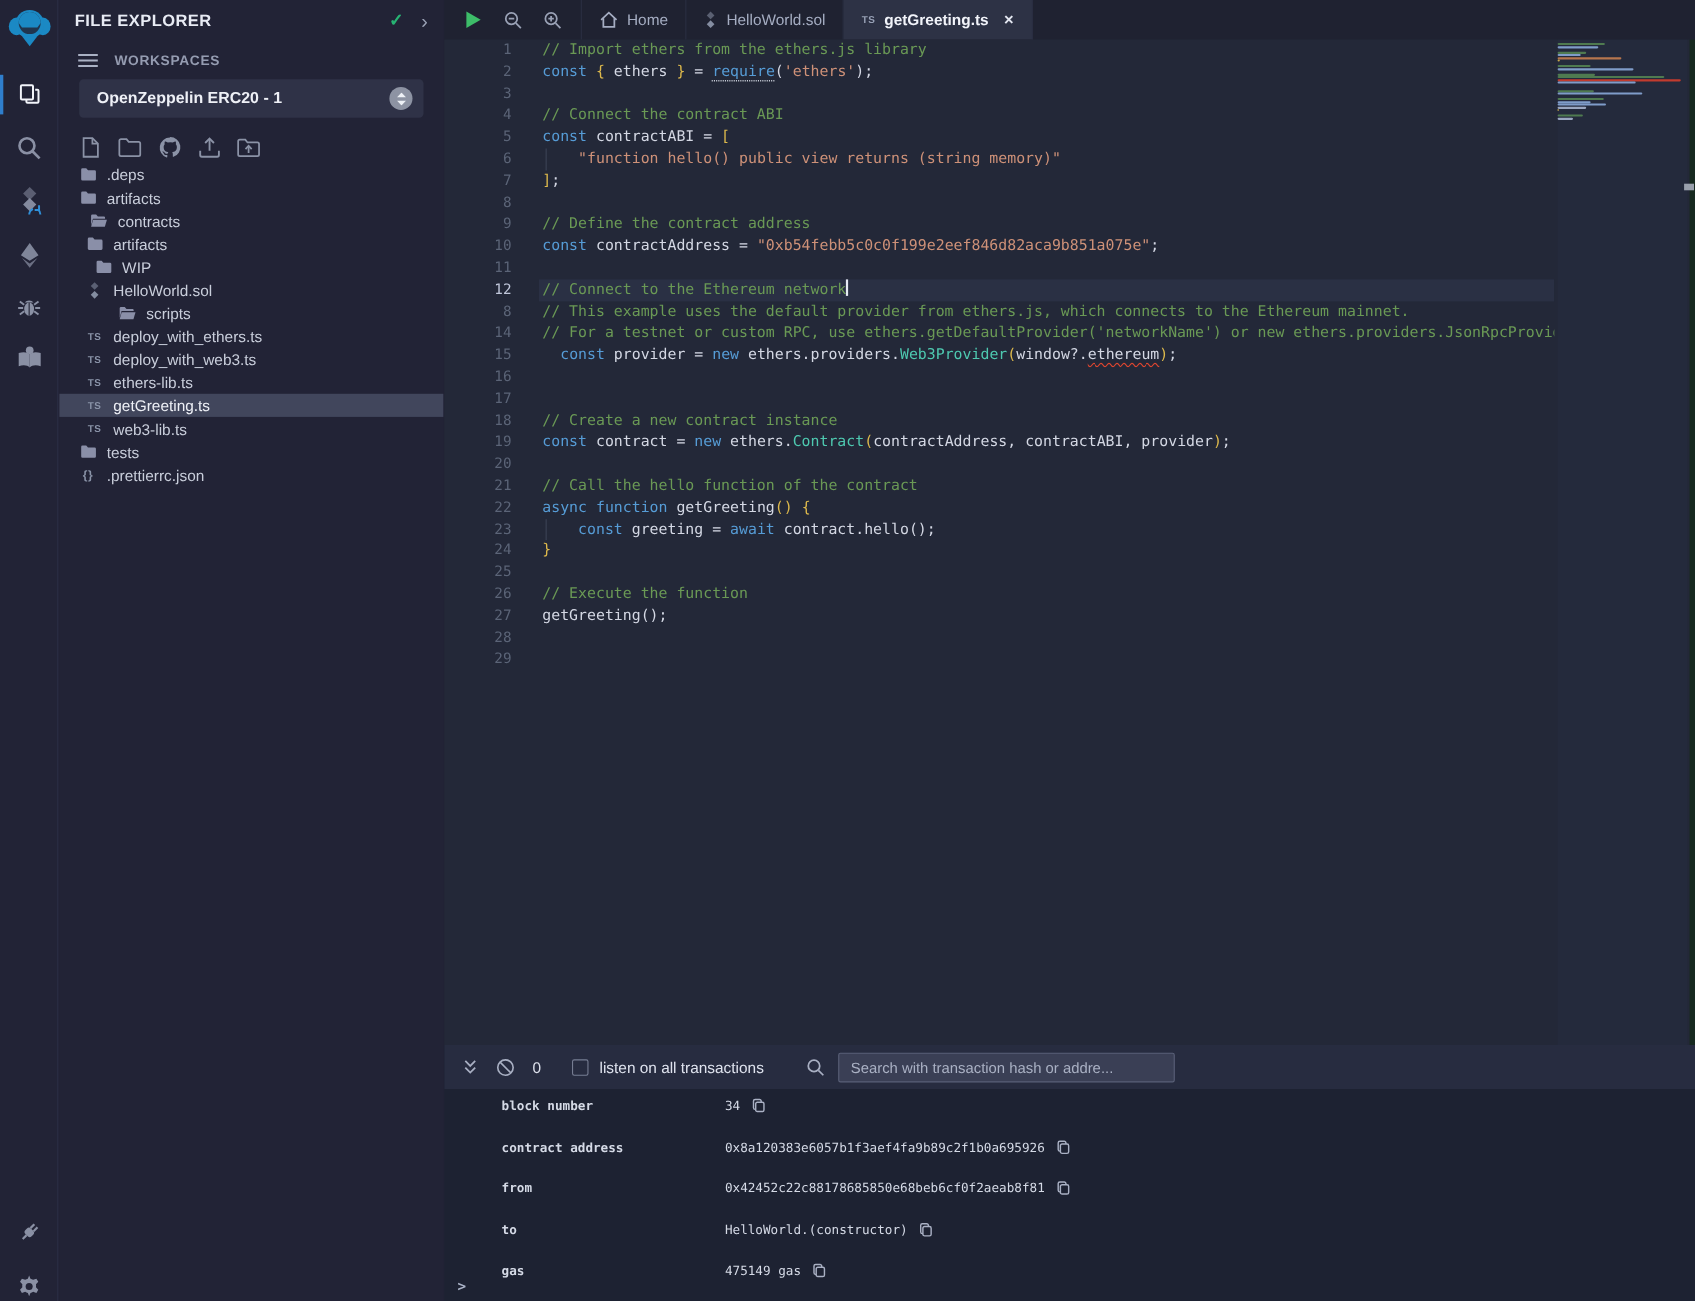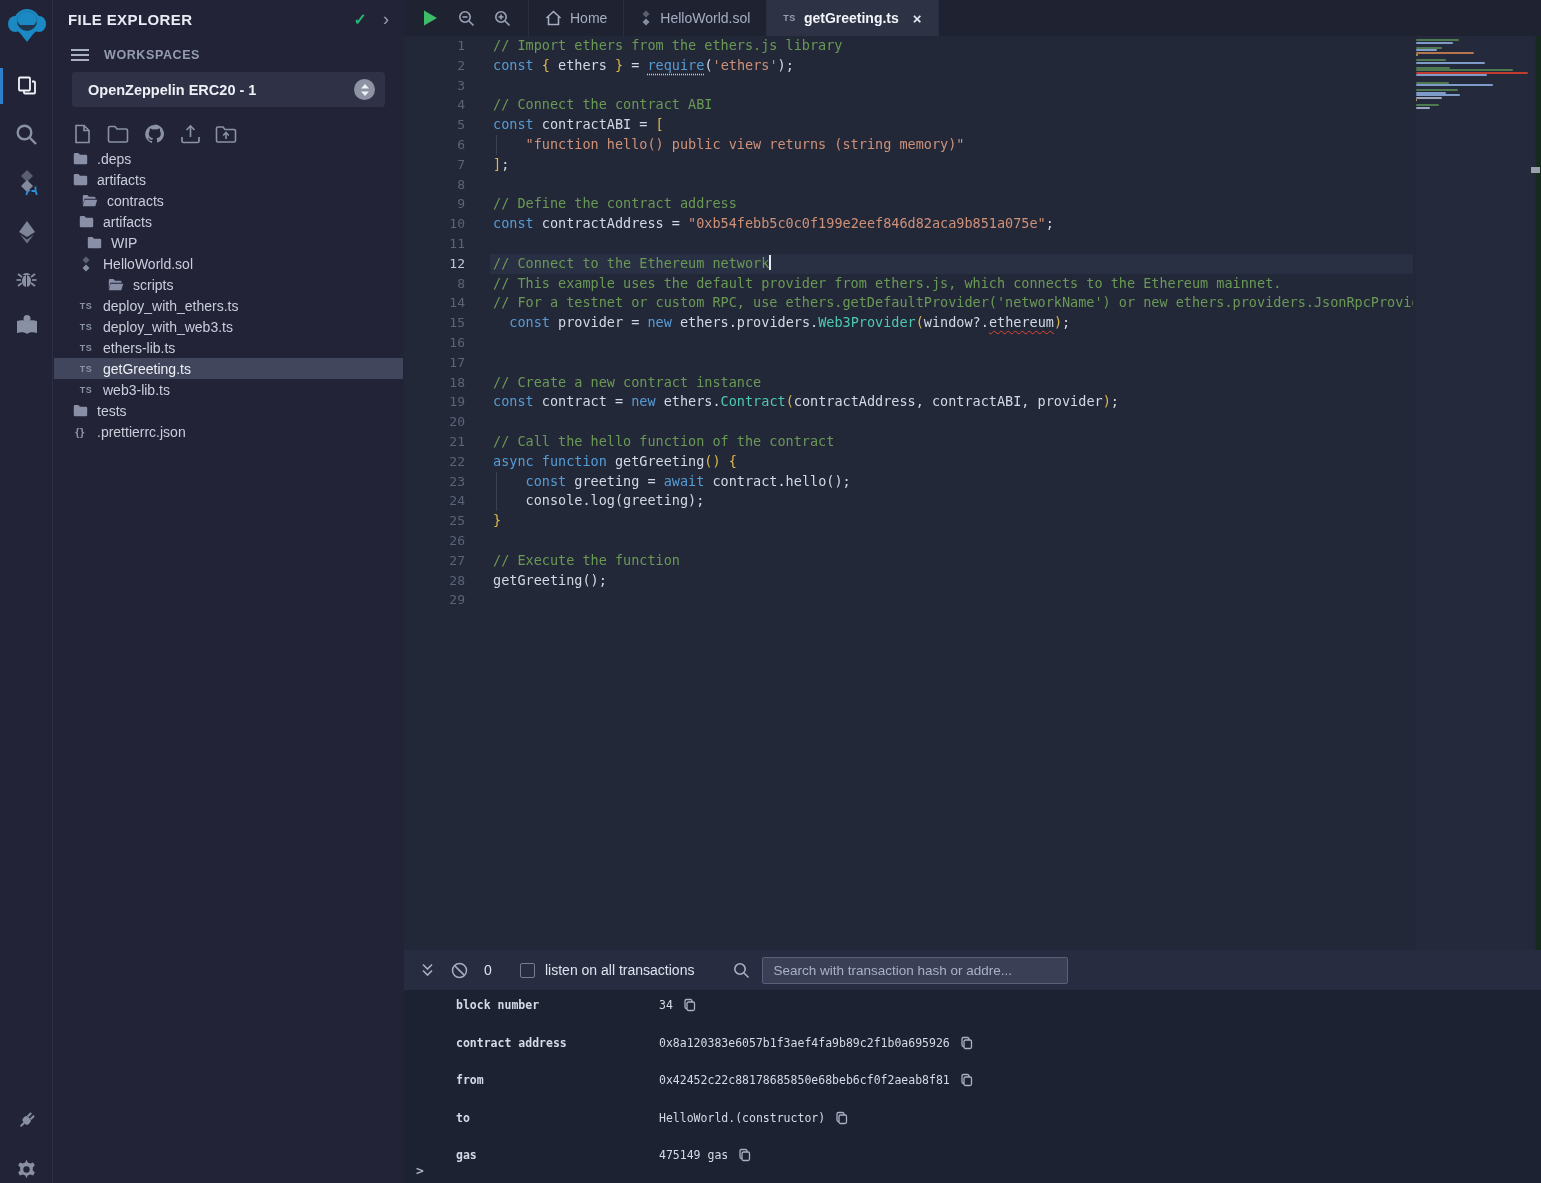--- a/index.html
+++ b/index.html
@@ -466,21 +466,20 @@
           <div class="line"><span class="tk-c">// For a testnet or custom RPC, use ethers.getDefaultProvider('networkName') or new ethers.providers.JsonRpcProvider</span></div>
           <div class="line"><span class="tk-d">  </span><span class="tk-k">const</span><span class="tk-d"> provider = </span><span class="tk-k">new</span><span class="tk-d"> ethers.providers.</span><span class="tk-t">Web3Provider</span><span class="tk-b">(</span><span class="tk-d">window?.</span><span class="tk-e">ethereum</span><span class="tk-b">)</span><span class="tk-d">;</span></div>
           <div class="line"></div>
           <div class="line"></div>
           <div class="line"><span class="tk-c">// Create a new contract instance</span></div>
           <div class="line"><span class="tk-k">const</span><span class="tk-d"> contract = </span><span class="tk-k">new</span><span class="tk-d"> ethers.</span><span class="tk-t">Contract</span><span class="tk-b">(</span><span class="tk-d">contractAddress, contractABI, provider</span><span class="tk-b">)</span><span class="tk-d">;</span></div>
           <div class="line"></div>
           <div class="line"><span class="tk-c">// Call the hello function of the contract</span></div>
           <div class="line"><span class="tk-k">async</span><span class="tk-d"> </span><span class="tk-k">function</span><span class="tk-d"> getGreeting</span><span class="tk-b">()</span><span class="tk-d"> </span><span class="tk-b">{</span></div>
           <div class="line guide"><span class="tk-d">    </span><span class="tk-k">const</span><span class="tk-d"> greeting = </span><span class="tk-k">await</span><span class="tk-d"> contract.hello();</span></div>
-          <div class="line guide"><span class="tk-d">    console.log(greeting);</span></div>
           <div class="line"><span class="tk-b">}</span></div>
           <div class="line"></div>
           <div class="line"><span class="tk-c">// Execute the function</span></div>
           <div class="line"><span class="tk-d">getGreeting();</span></div>
           <div class="line"></div>
         </div>
       <div class="minimap" id="minimap">
           <div class="mm-line" style="width: 43px; background: rgb(79, 122, 80);"></div>
           <div class="mm-line" style="width: 37px; background: rgb(127, 156, 201);"></div>
           <div class="mm-line"></div>

